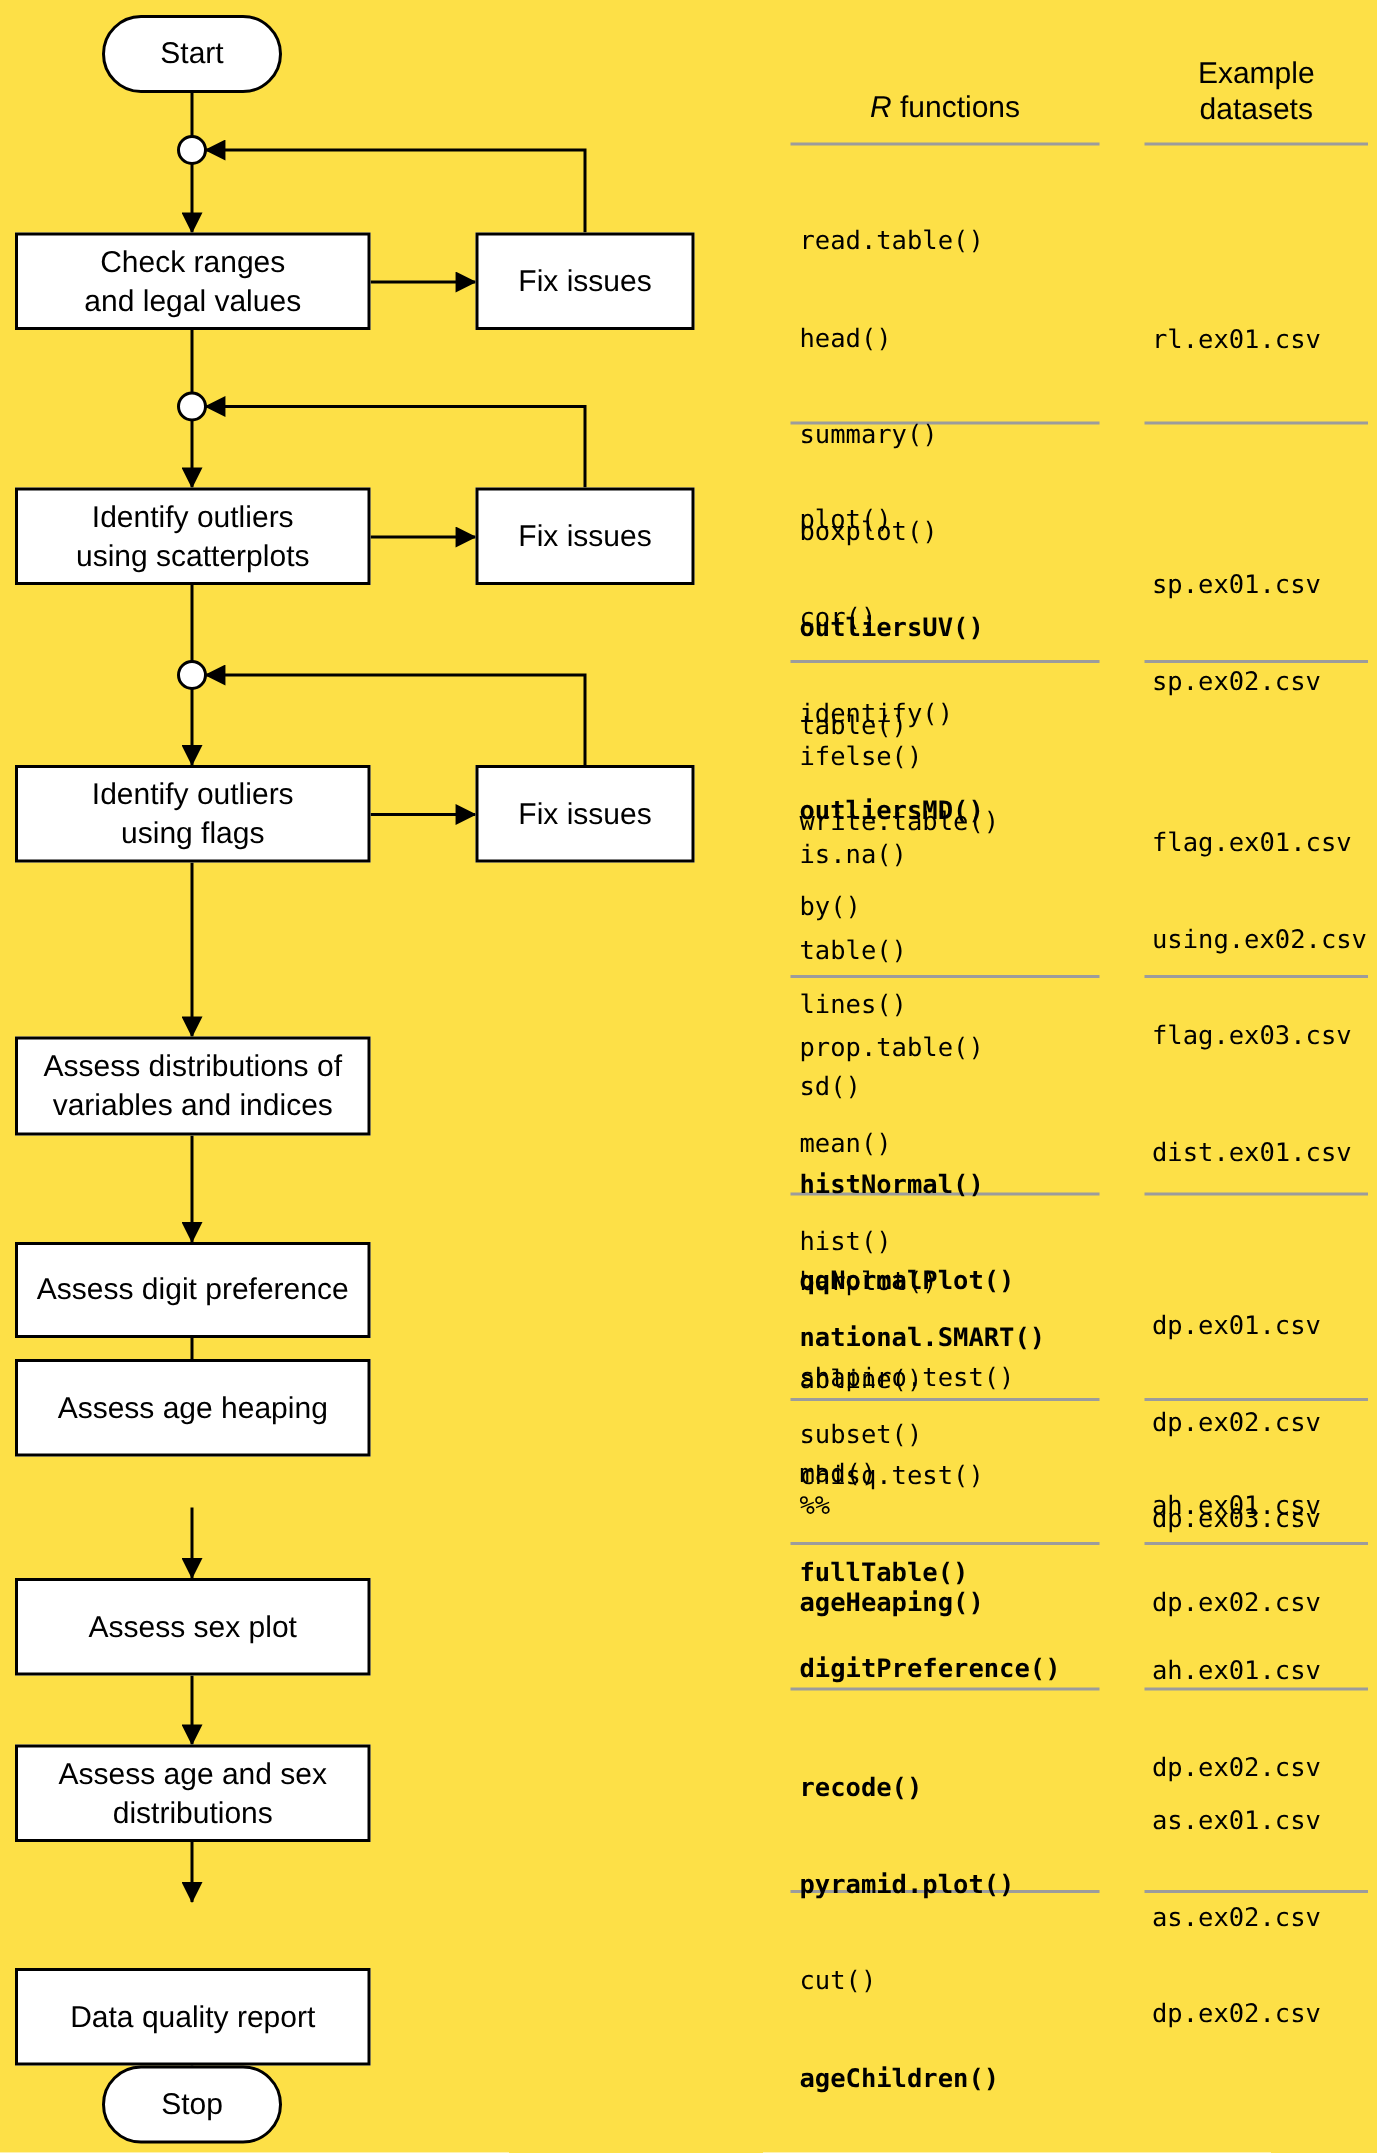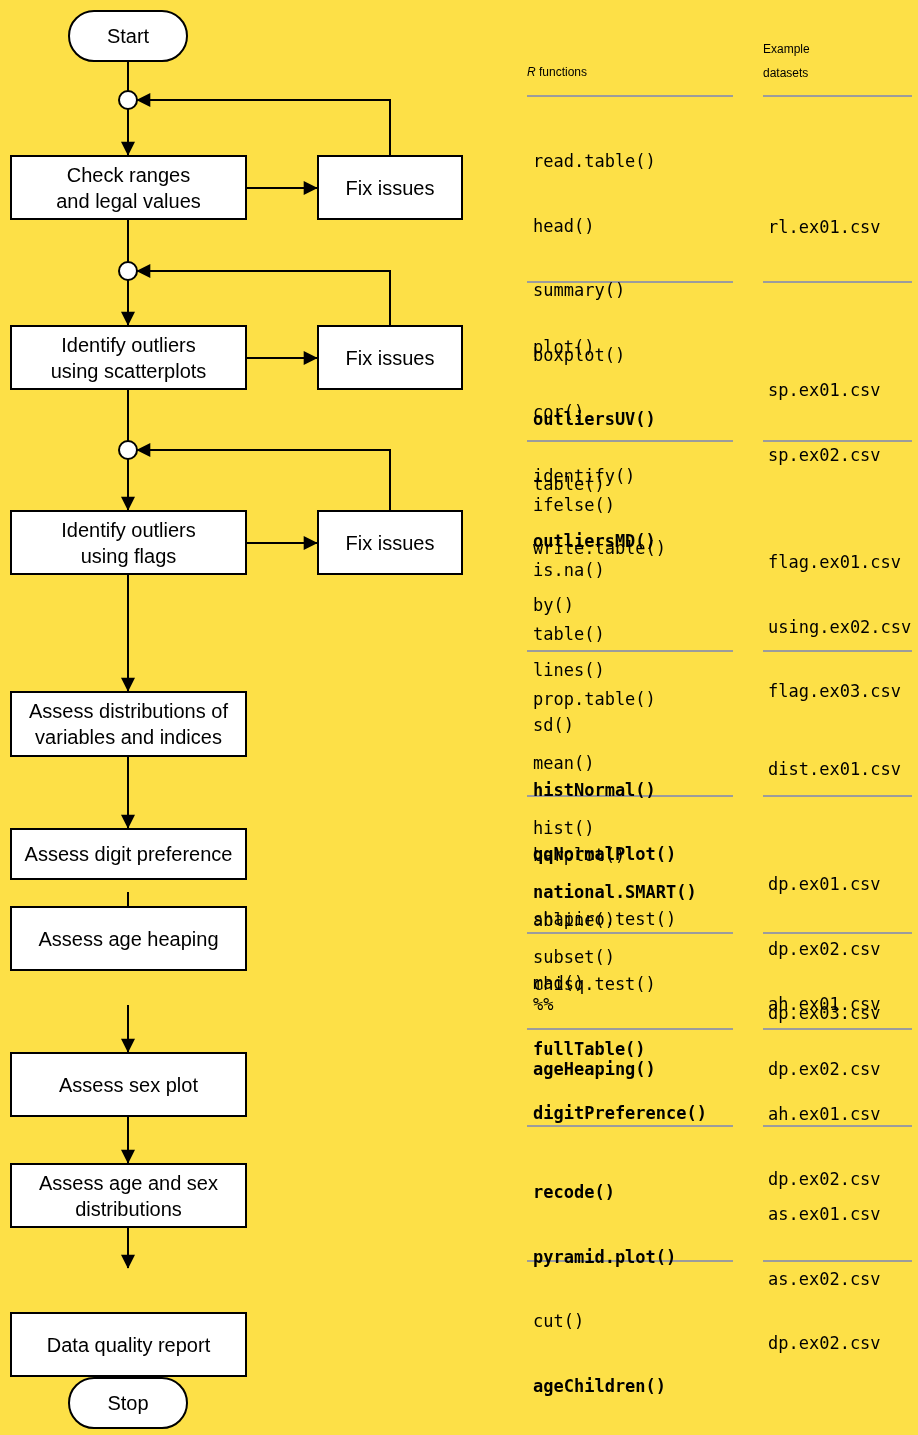--- a/index.html
+++ b/index.html
@@ -9,21 +9,21 @@
   }
   .connectors { position:absolute; left:0; top:0; z-index:1; }
   .node {
     position:absolute; box-sizing:border-box; border:2px solid #000; background:#fff;
     display:flex; flex-direction:column; align-items:center; justify-content:center;
     text-align:center; font-size:20px; line-height:26px; z-index:2;
   }
   .proc  { left:10px; width:237px; height:65px; }
   .fixbox{ left:317px; width:146px; height:65px; }
   .stadium { left:68px; width:120px; height:52px; border-radius:26px; }
-  .colhead { position:absolute; text-align:left; font-size:12px; line-height:24px; z-index:2; }
+  .colhead { position:absolute; text-align:center; font-size:20px; line-height:24px; z-index:2; }
   .colhead .it { font-style:italic; }
   .divider { position:absolute; height:1.5px; background:#9c9c9c; z-index:1; }
   .fns, .ds {
     position:absolute; font-family:"DejaVu Sans Mono", monospace; font-size:17px;
     line-height:21.5px; white-space:pre; z-index:2;
   }
   .bold { font-weight:700; }
 </style>
 </head>
 <body>
@@ -87,21 +87,21 @@
     <div>using flags</div>
   </div>
   <div class="node fixbox" style="top:510px;">
     <div>Fix issues</div>
   </div>
 
   <div class="node proc" style="top:691px;height:66px;">
     <div>Assess distributions of</div>
     <div>variables and indices</div>
   </div>
-  <div class="node proc" style="top:828px;height:52px;">
+  <div class="node proc" style="top:828px;height:64px;">
     <div>Assess digit preference</div>
   </div>
   <div class="node proc" style="top:906px;">
     <div>Assess age heaping</div>
   </div>
   <div class="node proc" style="top:1052px;">
     <div>Assess sex plot</div>
   </div>
   <div class="node proc" style="top:1163px;">
     <div>Assess age and sex</div>

